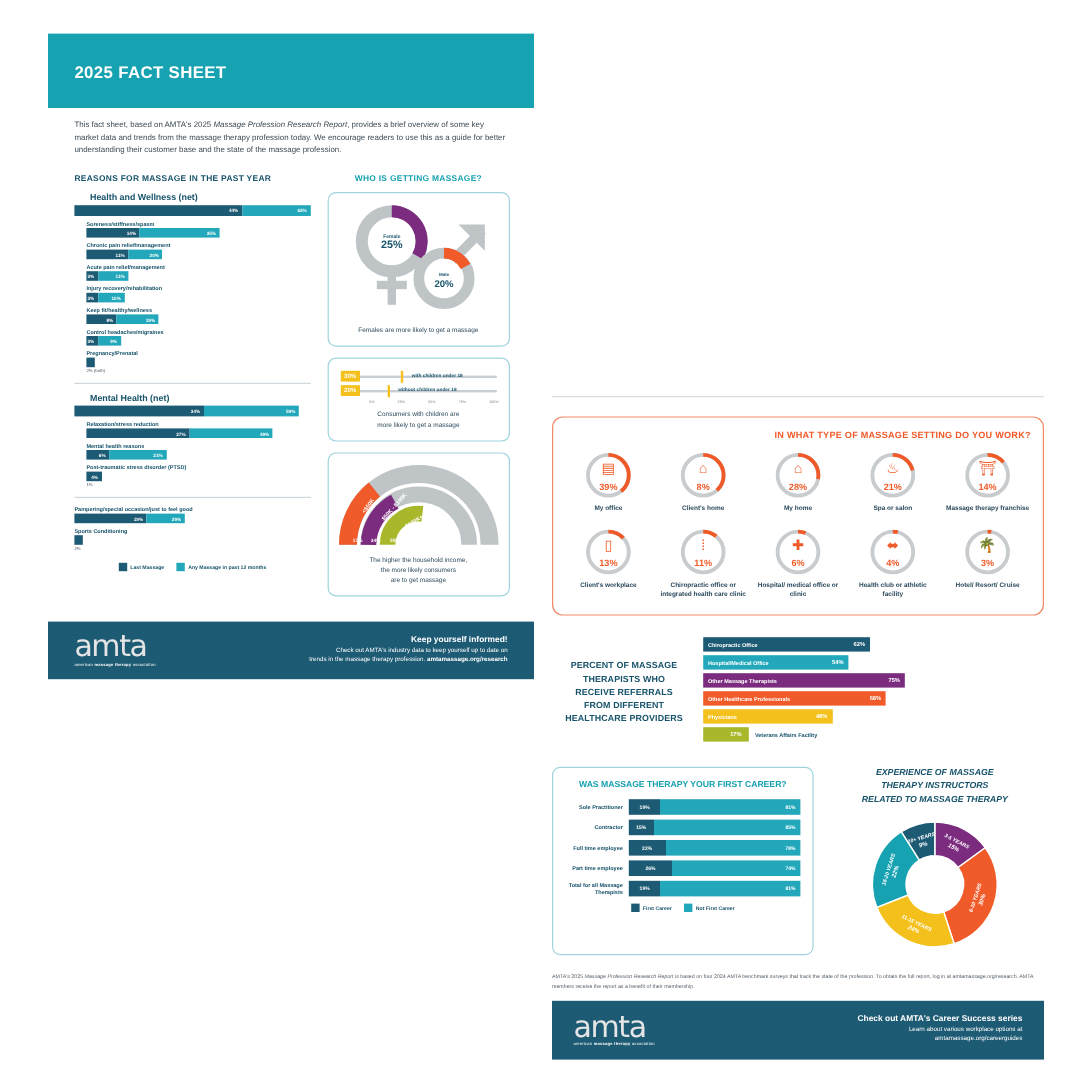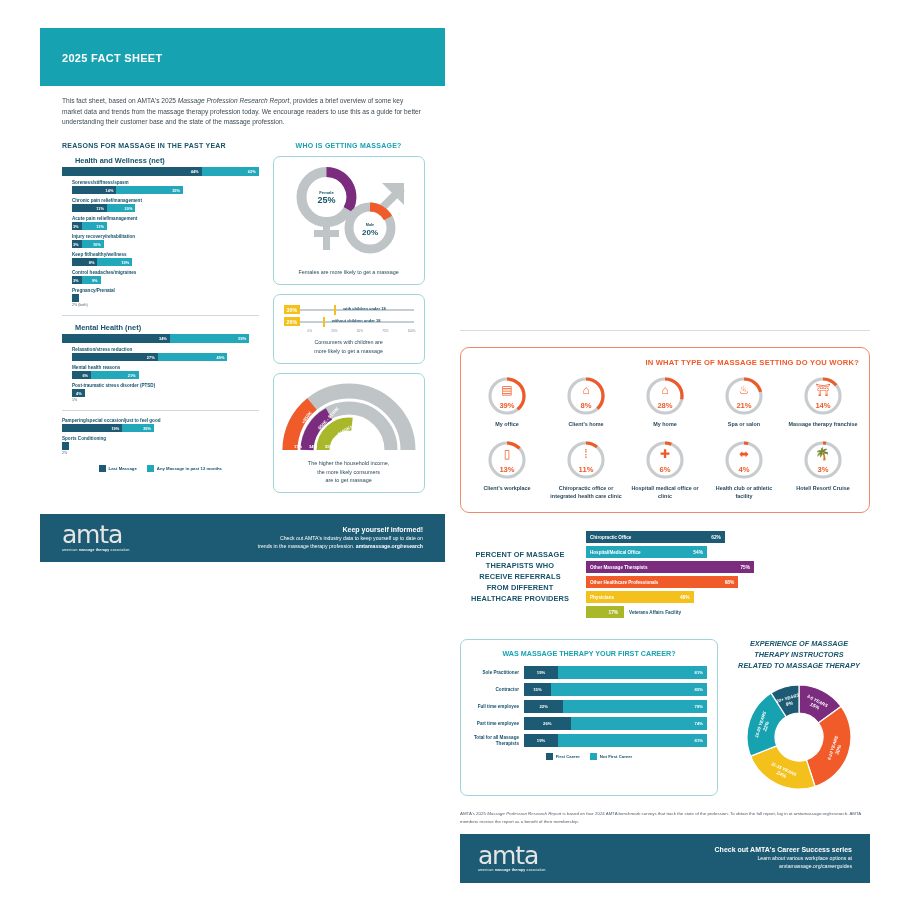--- a/index.html
+++ b/index.html
@@ -4,21 +4,21 @@
 <title>AMTA 2025 Fact Sheet</title>
 <style>
   html,body{margin:0;padding:0;background:#ffffff;}
   body{width:900px;height:900px;position:relative;font-family:"Liberation Sans",sans-serif;overflow:hidden;}
   .sheet{position:absolute;}
 
   
   #left-sheet{left:40px;top:28px;width:405px;}
   .hero{background:#17a2b2;padding:20px 22px 22px 22px;display:flex;align-items:flex-start;justify-content:space-between;}
   .hero-title{color:#fff;font-size:21px;font-weight:bold;line-height:1.16;letter-spacing:-.2px;}
-  .hero-badge{color:#fff;font-size:11px;font-weight:bold;letter-spacing:.3px;white-space:nowrap;padding-top:4px;}
+  .hero-badge{color:#fff;font-size:14px;font-weight:bold;letter-spacing:.3px;white-space:nowrap;padding-top:4px;}
   .intro{font-size:6.6px;line-height:1.62;color:#3d4b55;padding:10px 22px 0 22px;}
   .intro i{font-style:italic;}
 
   .cols{display:flex;padding:14px 22px 0 22px;gap:14px;}
   .colL{width:222px;}
   .colR{width:152px;}
 
   .sec-title{font-size:7px;font-weight:bold;color:#17536b;letter-spacing:.25px;margin-bottom:7px;}
   .sec-title.teal{color:#17a2b2;text-align:center;}
 
@@ -78,21 +78,21 @@
   .ref{display:flex;margin-top:18px;align-items:center;}
   .ref-title{width:120px;text-align:center;font-size:7.4px;font-weight:bold;color:#17536b;line-height:1.5;letter-spacing:.1px;}
   .ref-bars{flex:1;padding-left:6px;}
   .rbar{height:12px;margin-bottom:3px;display:flex;align-items:center;position:relative;}
   .rbar .fill{height:100%;display:flex;align-items:center;justify-content:space-between;padding:0 4px;box-sizing:border-box;}
   .rbar .nm{font-size:4.6px;font-weight:bold;color:#fff;}
   .rbar .vl{font-size:4.8px;font-weight:bold;color:#fff;}
   .rbar .outside{font-size:4.6px;font-weight:bold;color:#17536b;margin-left:5px;}
 
   .lower{display:flex;margin-top:18px;gap:10px;}
-  .fc-card{border:1px solid #9fd4dd;border-radius:7px;padding:9px 10px 8px 10px;width:258px;box-sizing:border-box;}
+  .fc-card{border:1px solid #9fd4dd;border-radius:7px;padding:9px 10px 8px 10px;width:218px;box-sizing:border-box;}
   .fc-title{text-align:center;font-size:7.2px;font-weight:bold;color:#17a2b2;margin-bottom:8px;}
   .fcrow{display:flex;align-items:center;margin-bottom:4px;}
   .fclab{width:48px;text-align:right;font-size:4.6px;font-weight:bold;color:#17536b;line-height:1.35;padding-right:5px;}
   .fcbar{flex:1;height:13px;display:flex;}
   .fcseg{display:flex;align-items:center;justify-content:center;}
   .fcseg.d{background:#1d5a73;}
   .fcseg.l{background:#23a8bb;justify-content:flex-end;padding-right:4px;}
   .fcseg span{font-size:4.2px;font-weight:bold;color:#fff;}
 
   .ex-card{flex:1;text-align:center;font-style:italic;}

